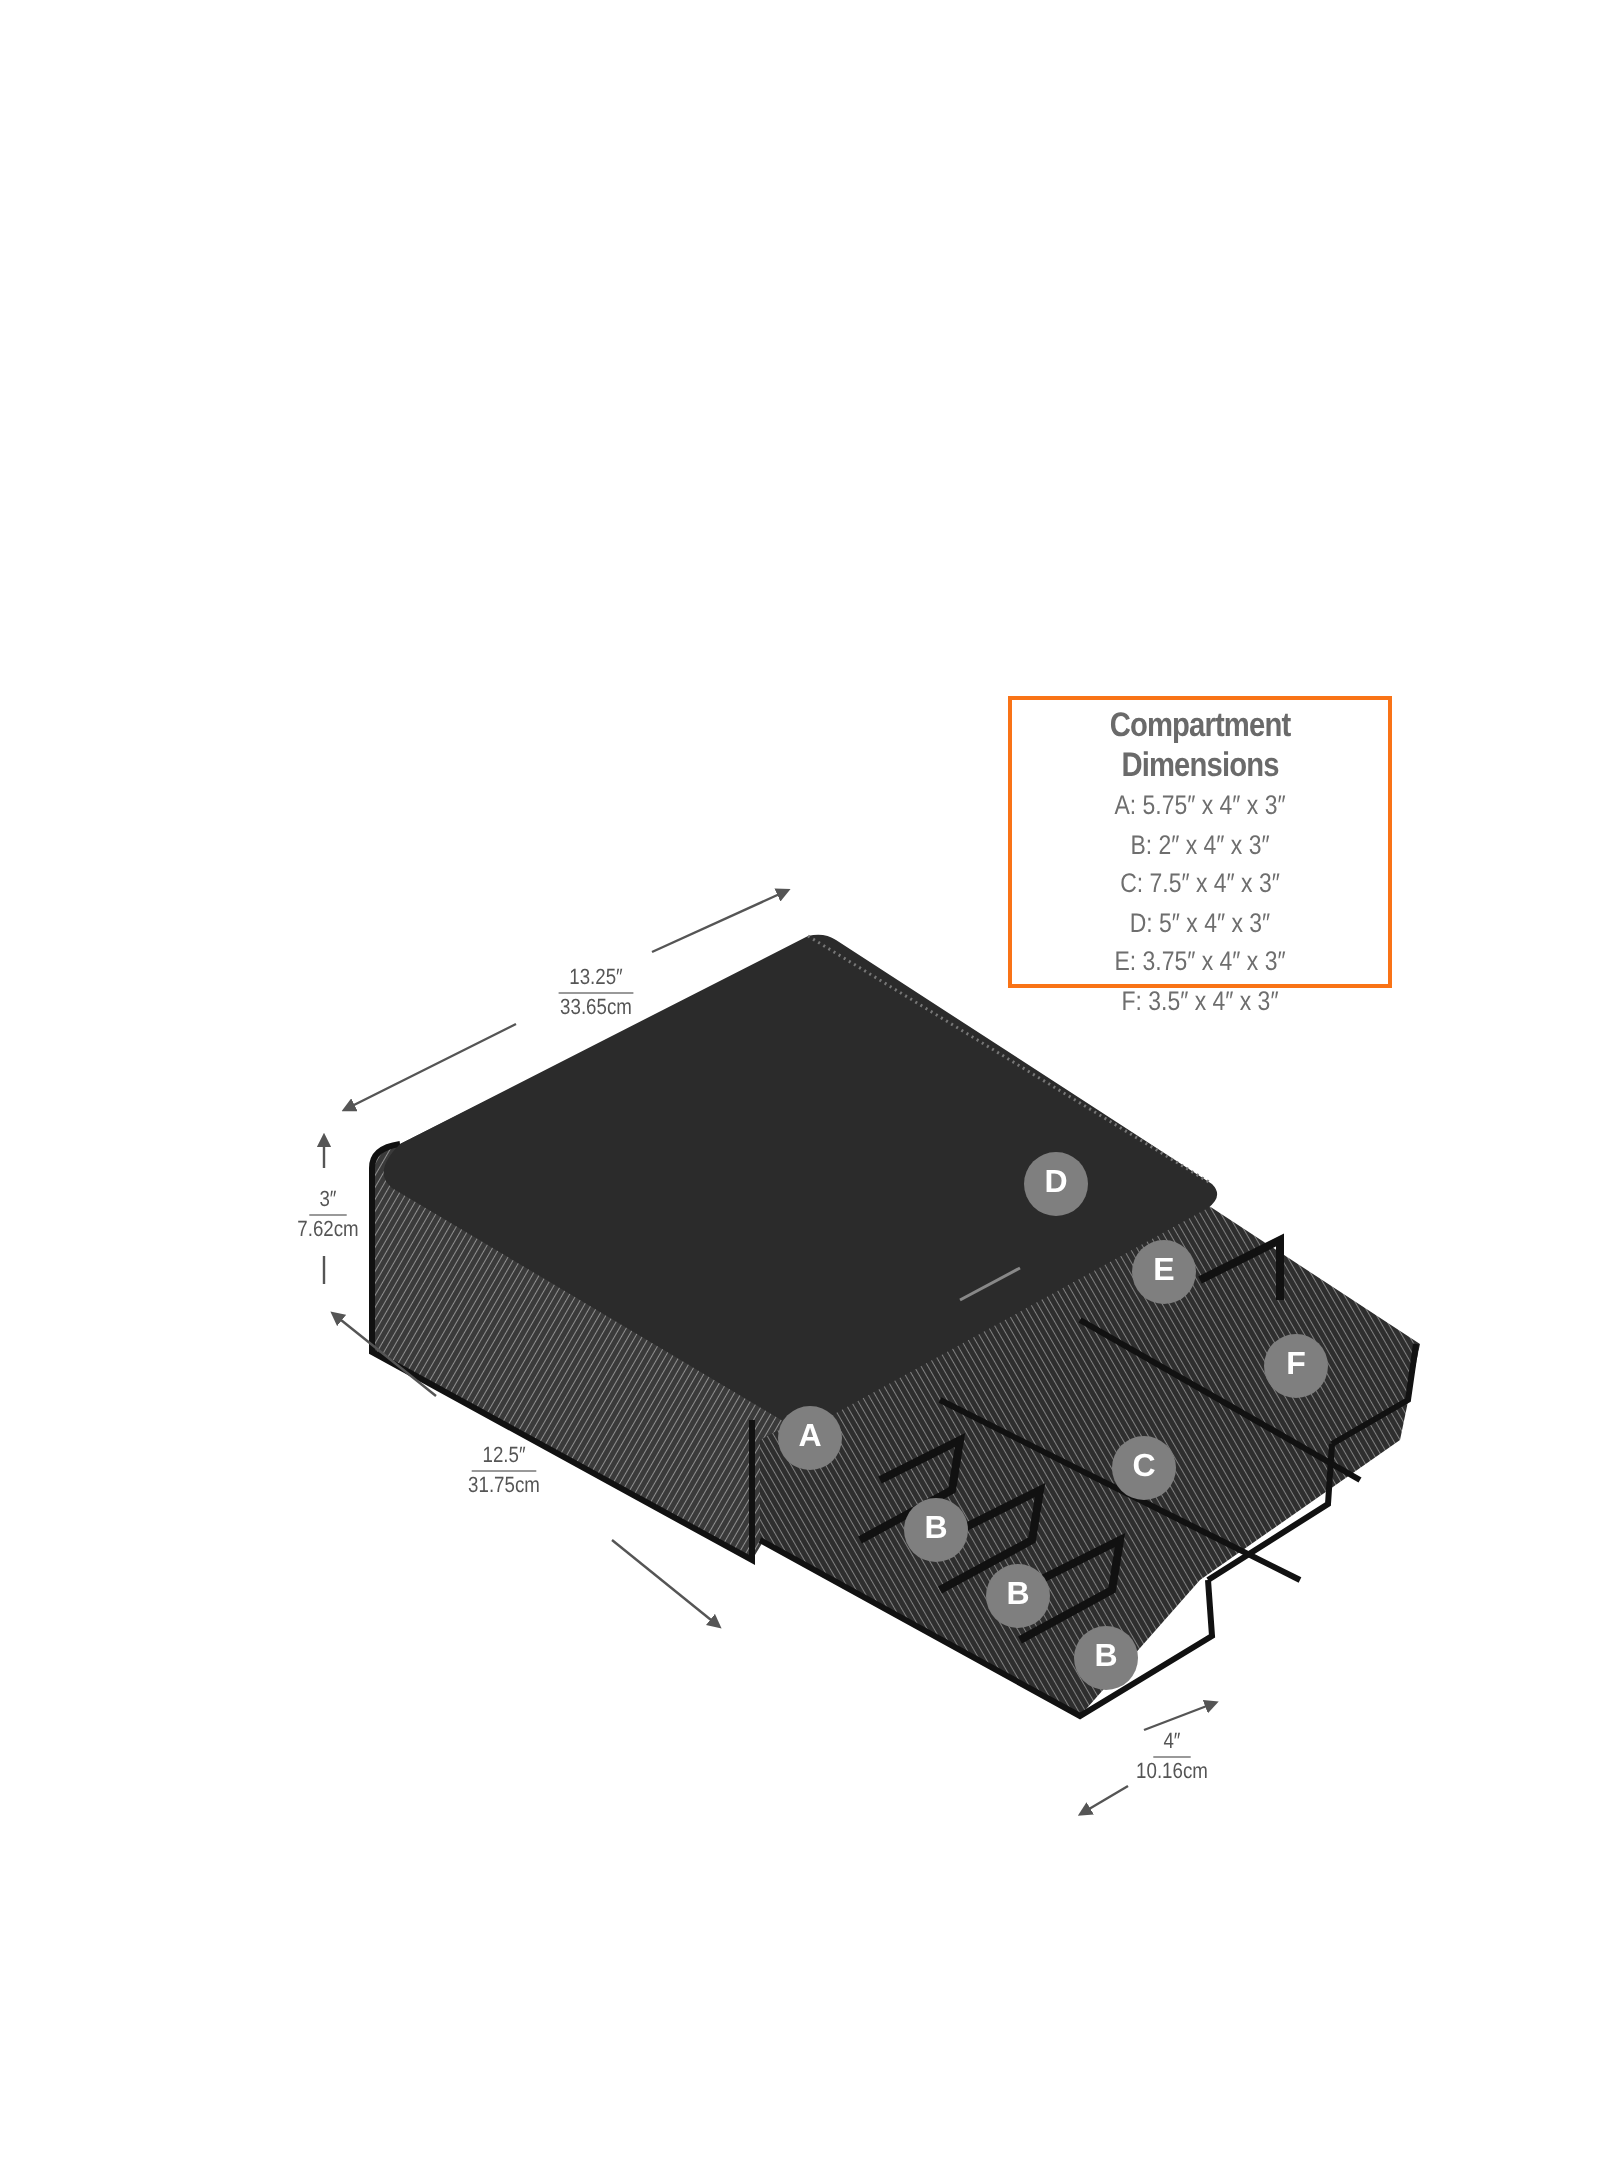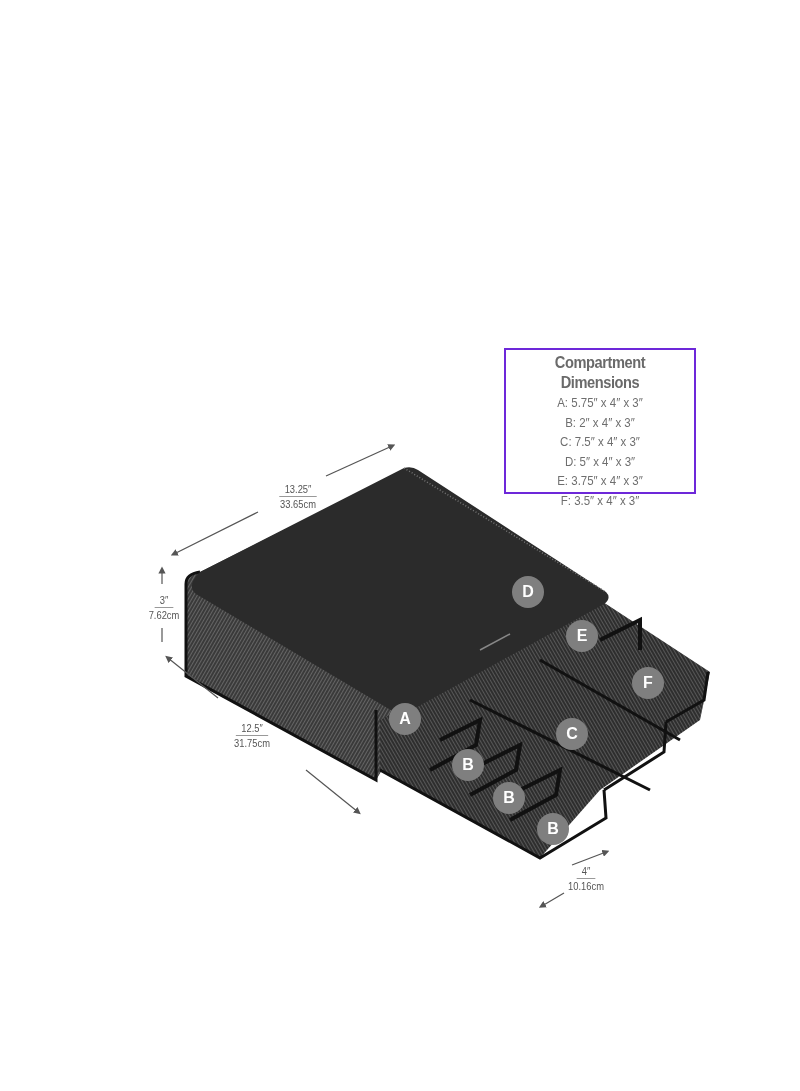--- a/index.html
+++ b/index.html
@@ -1,21 +1,21 @@
 <!DOCTYPE html>
 <html><head>
   <meta charset="utf-8">
   <style>
     html, body { margin: 0; padding: 0; background: #ffffff; }
     body { width: 800px; height: 1091px; position: relative; overflow: hidden;
            font-family: "Liberation Sans", "DejaVu Sans", sans-serif; }
     .canvas { position: absolute; left: 0; top: 0; width: 800px; height: 1091px; }
     .dims-box {
       position: absolute; left: 504px; top: 348px; width: 192px; height: 146px;
-      border: 2px solid #6d28d9; background: #fff; box-sizing: border-box;
+      border: 2px solid #f97316; background: #fff; box-sizing: border-box;
       text-align: center; color: #6e6e6e;
     }
     .dims-title { font-size: 17px; font-weight: bold; margin-top: 3px; letter-spacing: -0.5px;
                   font-family: "Liberation Sans", sans-serif; color: #6a6a6a; transform: scaleX(0.86); }
     .dims-row { font-size: 13.5px; line-height: 19.5px; transform: scaleX(0.85); }
     .measure { position: absolute; text-align: center; color: #555; font-size: 11px; line-height: 14px;
                transform: scaleX(0.85); }
     .measure .in { border-bottom: 1px solid #999; display: inline-block; padding: 0 6px; }
     .label-circle {
       position: absolute; width: 32px; height: 32px; border-radius: 50%;

